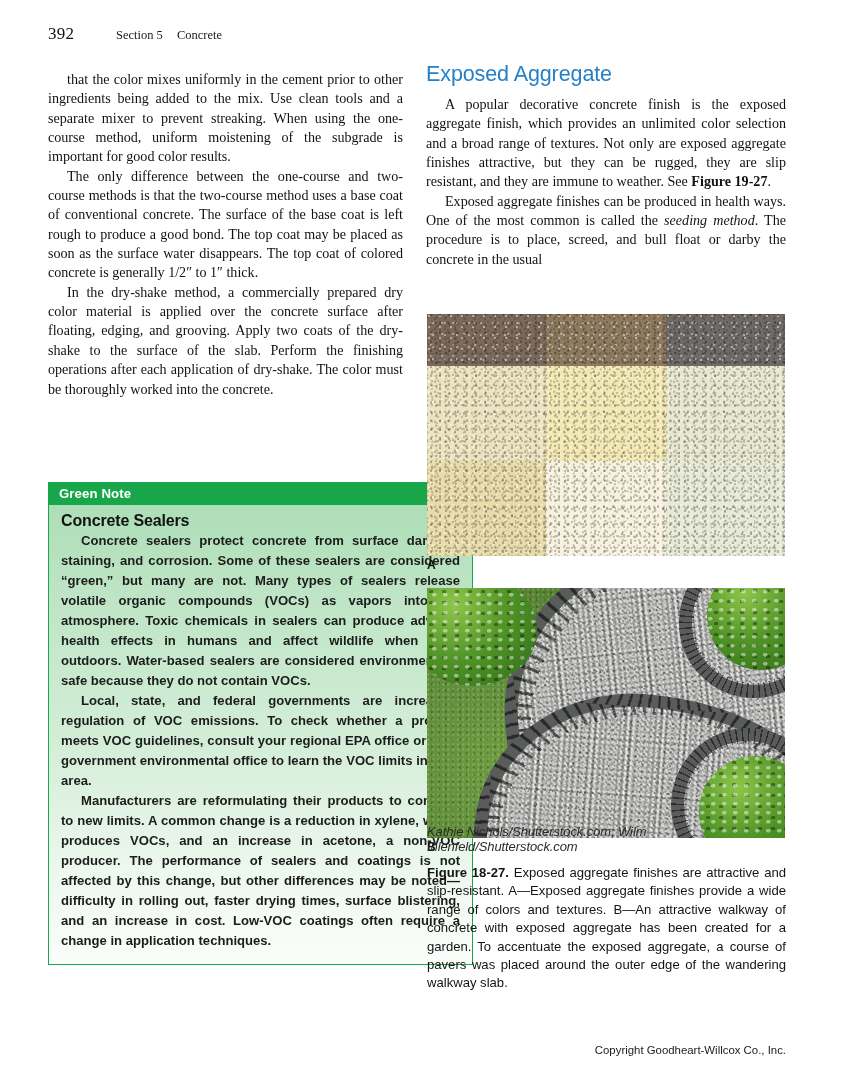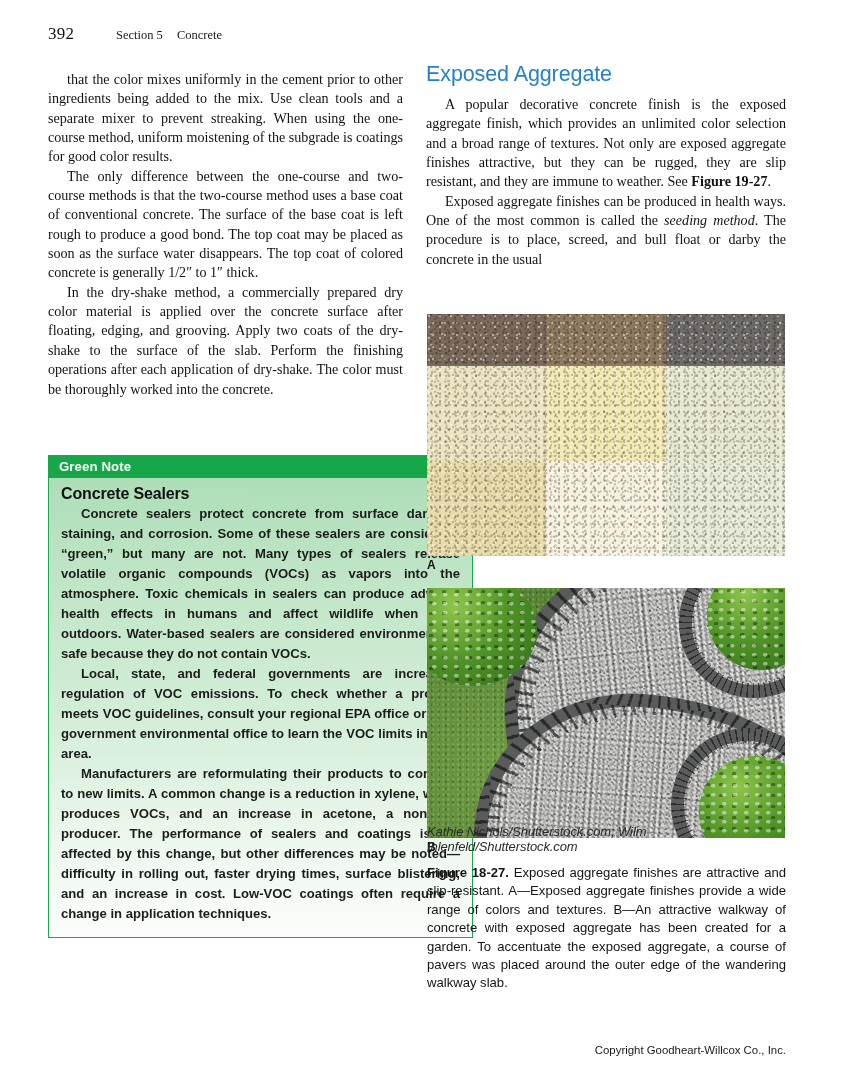--- a/index.html
+++ b/index.html
@@ -68,21 +68,21 @@
     font-size: 21.5px;
     font-weight: normal;
     color: #2680c8;
     letter-spacing: -0.1px;
     line-height: 24px;
   }
 
   
   .green-note {
     position: absolute;
-    left: 48px; top: 455px;
+    left: 48px; top: 482px;
     width: 425px;
     border: 1.3px solid #19a84c;
     box-sizing: border-box;
     background: linear-gradient(to bottom, #a9dcb4 0%, #bde4c4 22%, #d4eed8 55%, #eef8ef 82%, #fbfdfb 100%);
   }
   .green-note-header {
     background: #17a74a;
     padding: 3px 10px 4px 10px;
     font-family: "Liberation Sans", sans-serif;
     font-size: 13.2px;
@@ -308,21 +308,21 @@
 <body>
 
 <div class="page">
 
   <div class="running-head">
     <div class="folio">392</div>
     <div class="section-line"><span class="sec-num">Section 5</span><span>Concrete</span></div>
   </div>
 
   <div class="col-left">
-    <p class="body-text">that the color mixes uniformly in the cement prior to other ingredients being added to the mix. Use clean tools and a separate mixer to prevent streaking. When using the one-course method, uniform moistening of the subgrade is coatings for good color results.</p>
+    <p class="body-text">that the color mixes uniformly in the cement prior to other ingredients being added to the mix. Use clean tools and a separate mixer to prevent streaking. When using the one-course method, uniform moistening of the subgrade is important for good color results.</p>
     <p class="body-text">The only difference between the one-course and two-course methods is that the two-course method uses a base coat of conventional concrete. The surface of the base coat is left rough to produce a good bond. The top coat may be placed as soon as the surface water disappears. The top coat of colored concrete is generally 1/2″ to 1″ thick.</p>
     <p class="body-text">In the dry-shake method, a commercially prepared dry color material is applied over the concrete surface after floating, edging, and grooving. Apply two coats of the dry-shake to the surface of the slab. Perform the finishing operations after each application of dry-shake. The color must be thoroughly worked into the concrete.</p>
   </div>
 
   <aside class="green-note">
     <div class="green-note-header">Green Note</div>
     <div class="green-note-body">
       <h4>Concrete Sealers</h4>
       <p>Concrete sealers protect concrete from surface damage, staining, and corrosion. Some of these sealers are considered “green,” but many are not. Many types of sealers release volatile organic compounds (VOCs) as vapors into the atmosphere. Toxic chemicals in sealers can produce adverse health effects in humans and affect wildlife when used outdoors. Water-based sealers are considered environmentally safe because they do not contain VOCs.</p>
       <p>Local, state, and federal governments are increasing regulation of VOC emissions. To check whether a product meets VOC guidelines, consult your regional EPA office or local government environmental office to learn the VOC limits in your area.</p>

